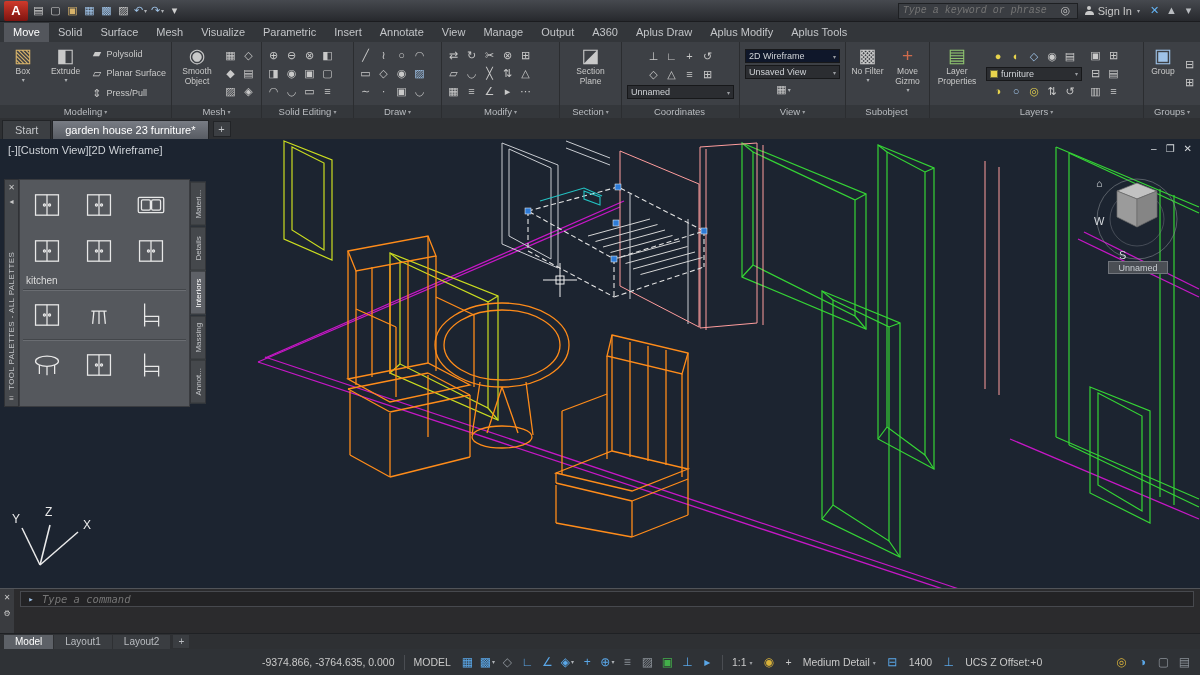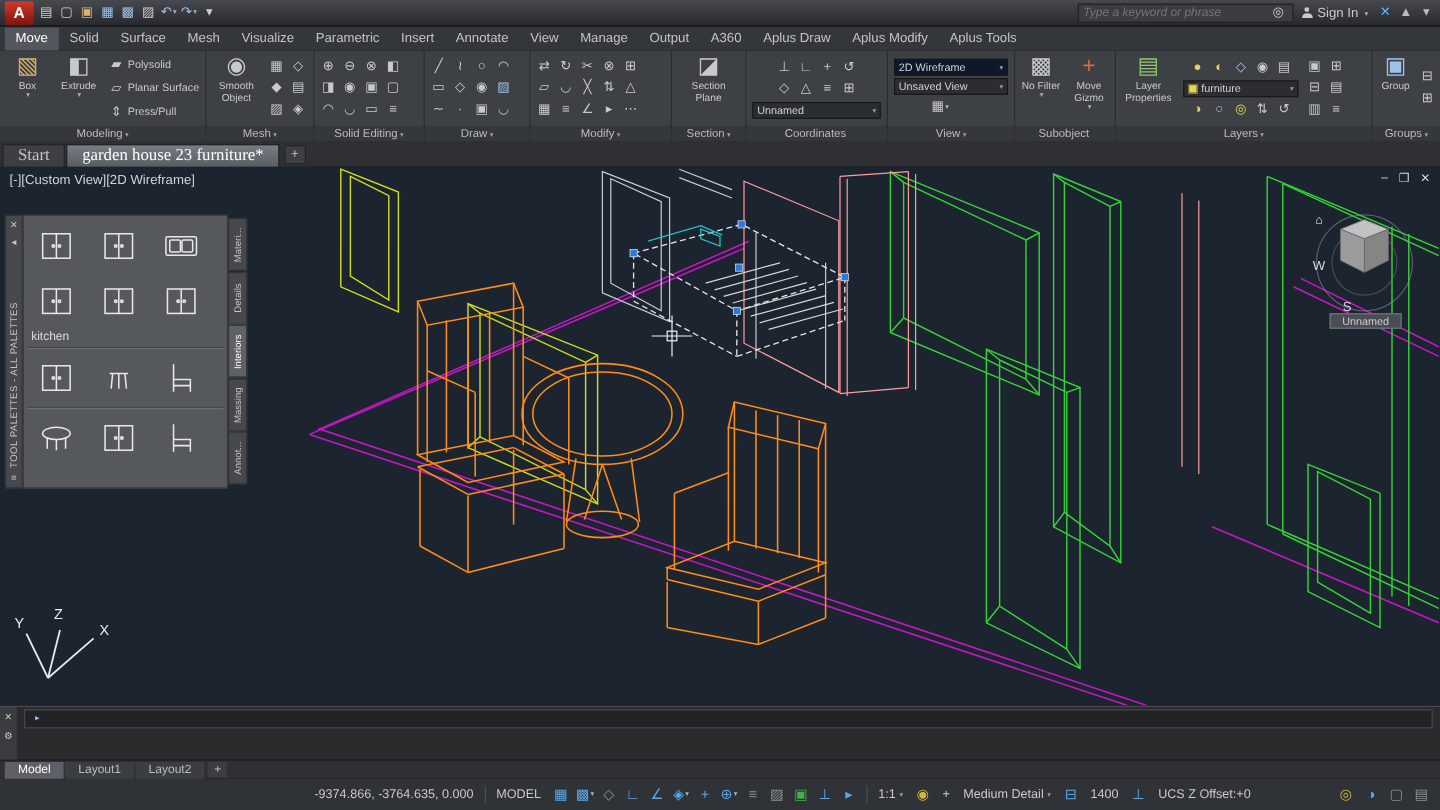--- a/index.html
+++ b/index.html
@@ -8,21 +8,21 @@
 
   
   .titlebar { height:22px; background:linear-gradient(#46494f,#27292d); display:flex; align-items:center; padding:0 4px; gap:3px; position:relative; border-bottom:1px solid #1b1c1f; }
   .app-logo { width:24px; height:20px; background:linear-gradient(#d03a2b,#7e1410); color:#fff; font-weight:bold; font-size:13px; display:flex; align-items:center; justify-content:center; border-radius:2px; }
   .qat { display:flex; align-items:center; gap:2px; }
   .gi { display:inline-flex; align-items:center; justify-content:center; min-width:15px; height:16px; font-size:11px; color:#c9c9c9; cursor:default; position:relative; line-height:1; }
   .mini-caret { font-size:6px; color:#aeb1b5; margin-left:1px; }
   .titlebar-title { position:absolute; left:0; right:0; text-align:center; color:#d9d9d9; font-size:11px; pointer-events:none; }
   .titlebar-right { margin-left:auto; display:flex; align-items:center; gap:7px; z-index:1; }
   .search-box { display:flex; align-items:center; gap:4px; background:#3a3d42; border:1px solid #1e2023; height:16px; width:180px; padding:0 4px; }
-  .search-box input { flex:1; background:transparent; border:none; outline:none; color:#b9b9b9; font-style:italic; font-size:10px; font-family:Liberation Sans, sans-serif; }
+  .search-box input { flex:1; background:transparent; border:none; outline:none; color:#b9b9b9; font-style:italic; font-size:10px; font-family:Liberation Mono, monospace; }
   .signin { display:flex; align-items:center; gap:4px; color:#c9c9c9; font-size:11px; }
   .i-person { width:9px; height:9px; position:relative; display:inline-block; }
   .i-person::before { content:""; position:absolute; left:2.5px; top:0; width:4px; height:4px; border-radius:50%; background:#c9c9c9; }
   .i-person::after { content:""; position:absolute; left:0; top:4.5px; width:9px; height:4.5px; border-radius:4px 4px 0 0; background:#c9c9c9; }
 
   
   .ribbon-tabs { height:20px; background:#33363a; display:flex; align-items:flex-end; padding-left:4px; }
   .rtab { padding:3px 9px 4px; color:#c3c5c8; cursor:pointer; white-space:nowrap; font-size:11px; }
   .rtab.active { background:#53565c; color:#fff; }
 
@@ -45,21 +45,21 @@
   .g5 { grid-template-columns:repeat(5,17px); }
   .rstack { display:flex; flex-direction:column; justify-content:center; gap:2px; flex:1; padding:1px 2px; }
   .rselect { height:14px; background:#2b2d31; border:1px solid #17181a; color:#cfd2d6; font-size:9px; display:flex; align-items:center; gap:3px; padding:0 3px; cursor:pointer; white-space:nowrap; }
   .rselect .caret { margin-left:auto; font-size:6px; color:#9a9da1; }
   .rselect.dark { background:#0f172a; }
   .swatch { width:8px; height:8px; background:#e8d44d; border:1px solid #6b6b3a; display:inline-block; }
   .minicol { display:flex; flex-direction:column; justify-content:center; gap:2px; }
 
   
   .ftabs { height:21px; background:#2e3033; display:flex; align-items:flex-end; padding-left:2px; gap:1px; }
-  .ftab { height:19px; display:flex; align-items:center; padding:0 12px; font-size:14px; color:#c3c5c8; background:#3c3f43; border:1px solid #222427; border-bottom:none; cursor:pointer; white-space:nowrap;font-family:Liberation Serif, serif; }
+  .ftab { height:19px; display:flex; align-items:center; padding:0 12px; font-size:11px; color:#c3c5c8; background:#3c3f43; border:1px solid #222427; border-bottom:none; cursor:pointer; white-space:nowrap; }
   .ftab.active { background:linear-gradient(#787c84,#585c63); color:#fff; }
   .ftab-plus { width:18px; height:16px; margin:0 0 2px 3px; display:flex; align-items:center; justify-content:center; color:#c3c5c8; background:#3c3f43; border:1px solid #222427; cursor:pointer; font-size:11px; }
 
   
   .viewport { position:relative; height:449px; background:#1c2430; overflow:hidden; }
   .canvas { position:absolute; inset:0; }
   .vp-label { position:absolute; left:8px; top:5px; color:#cfd3d8; font-size:11px; cursor:pointer; z-index:3; }
   .vp-controls { position:absolute; right:8px; top:4px; display:flex; gap:9px; color:#d6dade; font-size:10px; z-index:3; }
   .vp-controls span { cursor:pointer; }
   .ucs-pill { position:absolute; left:1108px; top:122px; width:60px; height:13px; background:#4a4e54; border:1px solid #71757c; color:#c9cdd2; font-size:9px; display:flex; align-items:center; justify-content:center; z-index:3; cursor:pointer; }
@@ -742,20 +742,21 @@
 </div>
 
 <div class="cmd">
   <div class="cmd-rail">
     <span class="gi">✕</span>
     <span class="gi">⚙</span>
   </div>
   <div class="cmd-main">
     <div class="cmd-input-row">
       <span class="gi">▸</span>
+      <input placeholder="Type a command" style="">
     </div>
   </div>
 </div>
 
 <div class="ltabs">
   <span style="display:flex;gap:1px">
       <span class="ltab active">Model</span>
       <span class="ltab">Layout1</span>
       <span class="ltab">Layout2</span>
     </span>

